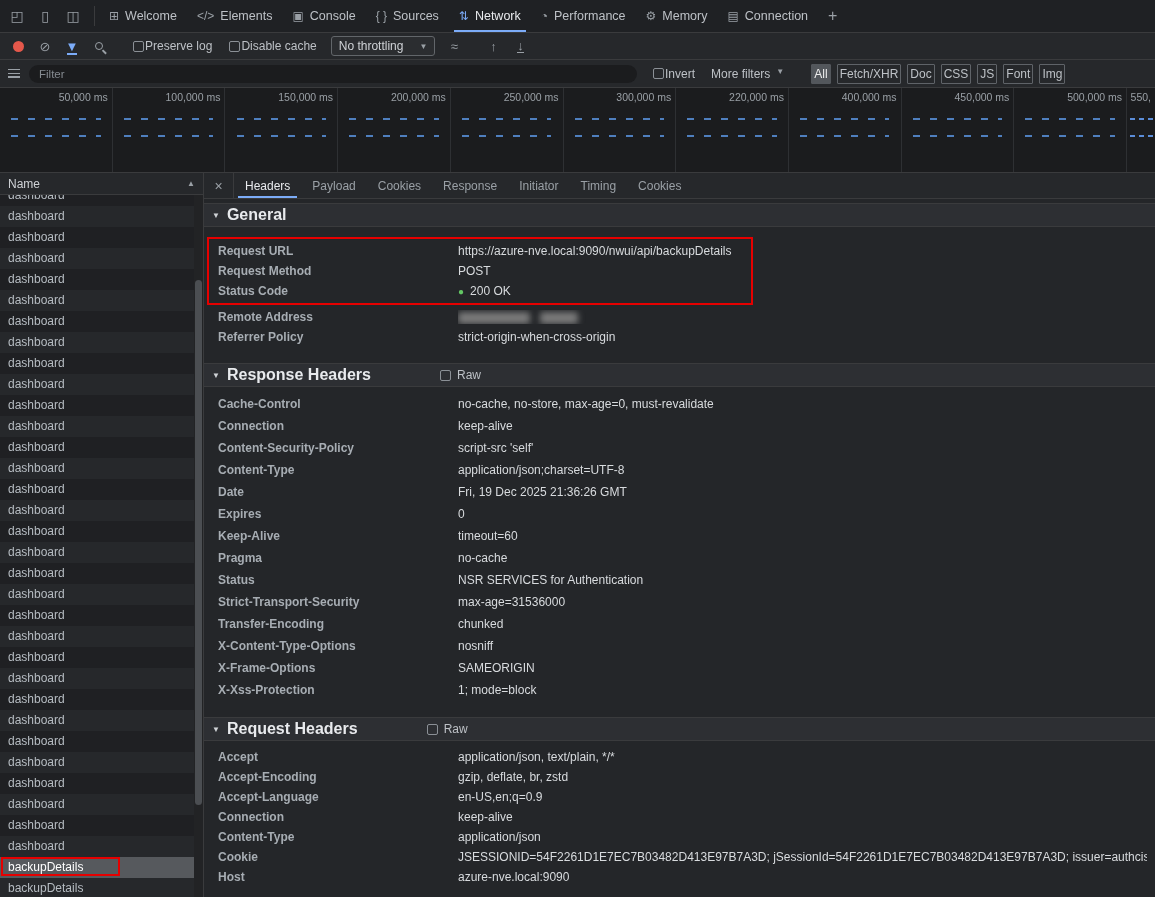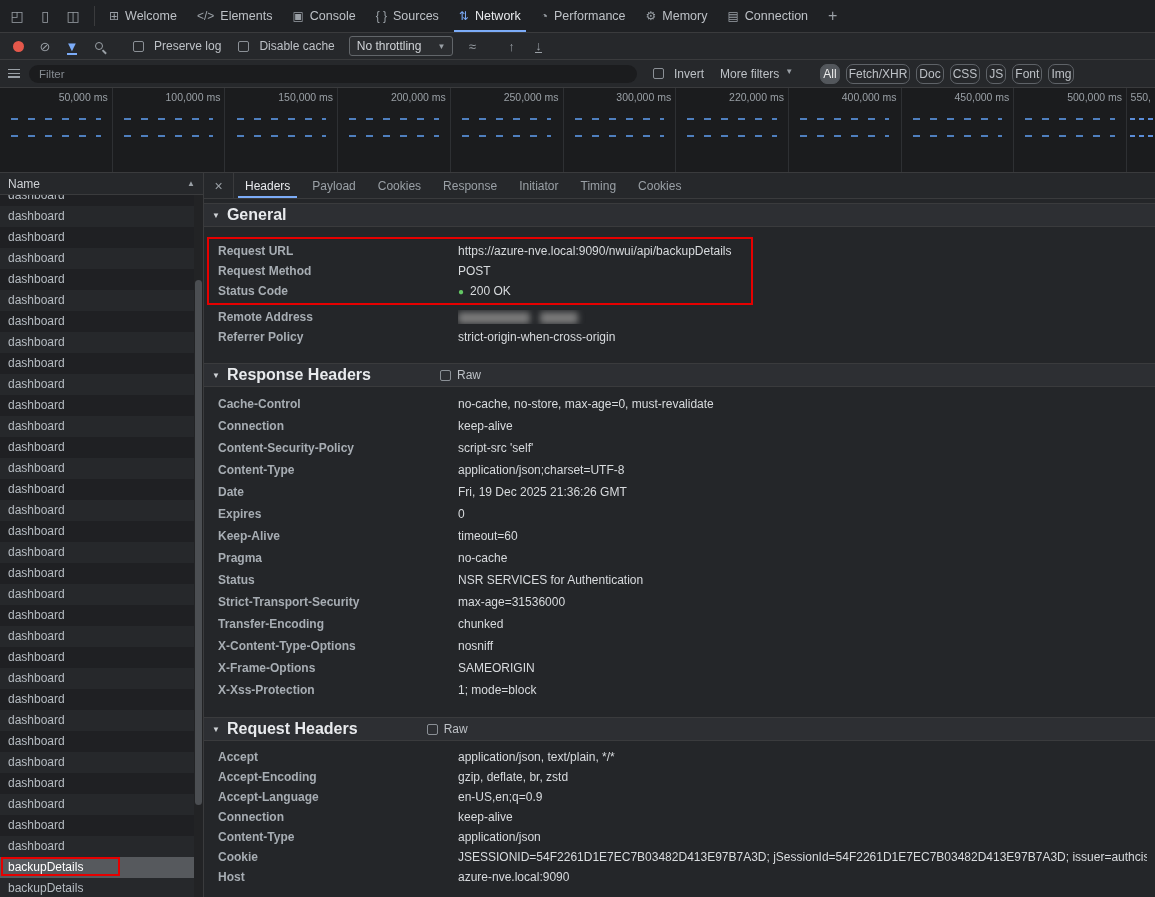--- a/index.html
+++ b/index.html
@@ -25,34 +25,34 @@
   .more-tab{color:#9aa0a6;font-size:16px;padding:0 10px}
 
   
   .nettoolbar{height:27px;background:#26282b;border-bottom:1px solid #3a3b3d;display:flex;align-items:center;padding:0 6px;gap:3px}
   .tb-icon{width:24px;height:21px;display:flex;align-items:center;justify-content:center;color:#9aa0a6;font-size:13px;border-radius:3px;cursor:pointer;position:relative}
   .record .dot{width:11px;height:11px;border-radius:50%;background:#e4584b;display:block}
   .funnel{color:var(--accent-blue)}
   .funnel::after{content:"";position:absolute;bottom:2px;left:7px;width:10px;height:2px;background:var(--accent-blue)}
   .search-glyph{width:8px;height:8px;border:1.5px solid #9aa0a6;border-radius:50%;position:relative;display:block}
   .search-glyph::after{content:"";position:absolute;width:5px;height:1.5px;background:#9aa0a6;transform:rotate(45deg);left:6px;top:8px}
-  .check{display:flex;align-items:center;gap:10px;color:#bdc1c6;margin:0 7px;cursor:pointer;white-space:nowrap}
+  .check{display:flex;align-items:center;gap:1px;color:#bdc1c6;margin:0 7px;cursor:pointer;white-space:nowrap}
   .cb{width:11px;height:11px;border:1px solid #8b9096;border-radius:2px;display:inline-block;background:transparent;flex:none}
   .throttle{display:flex;align-items:center;gap:16px;border:1px solid #62666a;background:#2b2d30;border-radius:3px;padding:2px 7px;color:#cfd2d6;cursor:pointer;margin:12px 4px;white-space:nowrap}
   .caret{font-size:8px;color:#9aa0a6}
   .export-glyph{border-bottom:1.5px solid #9aa0a6;line-height:11px;padding-bottom:1px}
 
   
   .filterrow{height:28px;background:#26282b;border-bottom:1px solid #3a3b3d;display:flex;align-items:center;padding:0 8px;gap:9px;overflow:hidden}
   .filter-lines{width:12px;height:9px;flex:none;background:linear-gradient(#9aa0a6 0 1.5px,transparent 1.5px 3.7px,#9aa0a6 3.7px 5.2px,transparent 5.2px 7.4px,#9aa0a6 7.4px 9px,transparent 0)}
   .filter-input{flex:0 0 auto;width:608px;height:18px;background:#1b1c1e;border:none;border-radius:10px;color:#cfd2d6;padding:0 10px;font:11.5px "Liberation Sans","DejaVu Sans",sans-serif;outline:none}
   .filter-input::placeholder{color:#858b91}
   .mt{display:flex;align-items:flex-start;gap:6px;color:#bdc1c6;cursor:pointer;white-space:nowrap}
   #chips{display:flex;gap:6px;align-items:center;white-space:nowrap}
-  .chip{padding:2px 2px;border-radius:7px;border:1px solid #5f6368;color:#bdc1c6;cursor:pointer;white-space:nowrap}
+  .chip{padding:2px 2px;border-radius:1px;border:1px solid #5f6368;color:#bdc1c6;cursor:pointer;white-space:nowrap}
   .chip.active{background:#53575c;border-color:#53575c;color:#ececec}
 
   
   .timeline{height:85px;background:#1b1c1e;border-bottom:1px solid #3a3b3d;display:flex;position:relative;overflow:hidden}
   .tl-col{flex:1 1 0;border-right:1px solid #2e3033;position:relative}
   .tl-col.last{flex:0 0 28px;border-right:none}
   .tl-label{position:absolute;top:3px;right:4px;font-size:10.5px;color:#9aa0a6;white-space:nowrap}
   .tl-dash{position:absolute;left:10%;right:10%;height:2px;background:repeating-linear-gradient(90deg,#4f7fbe 0 7px,transparent 7px 17px)}
   .tl-col.last .tl-dash{left:3px;right:2px;background:repeating-linear-gradient(90deg,#5b8dd9 0 5px,transparent 5px 9px)}
   .d1{top:30px}.d2{top:47px}

